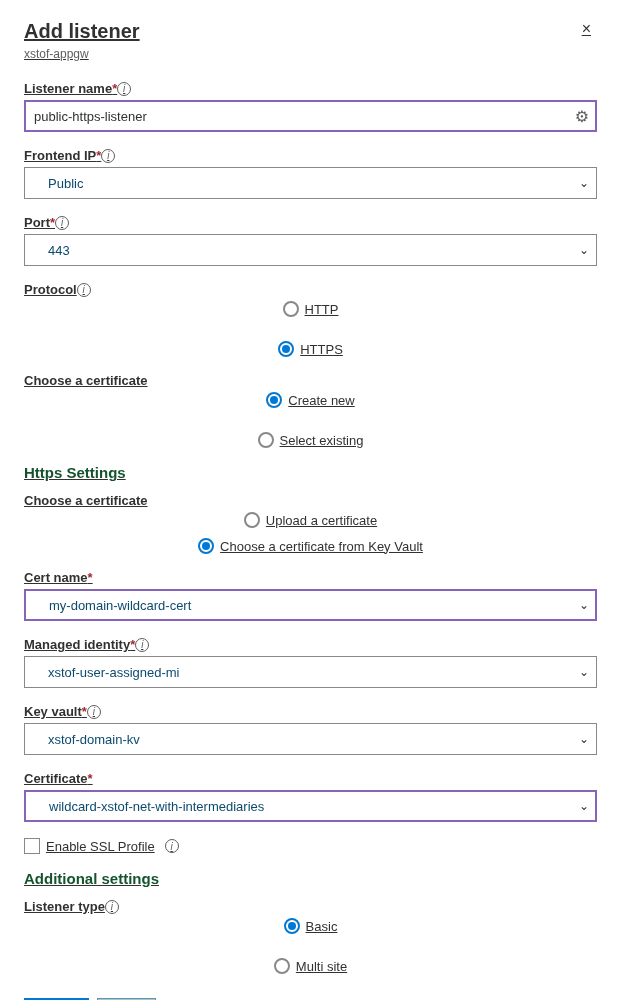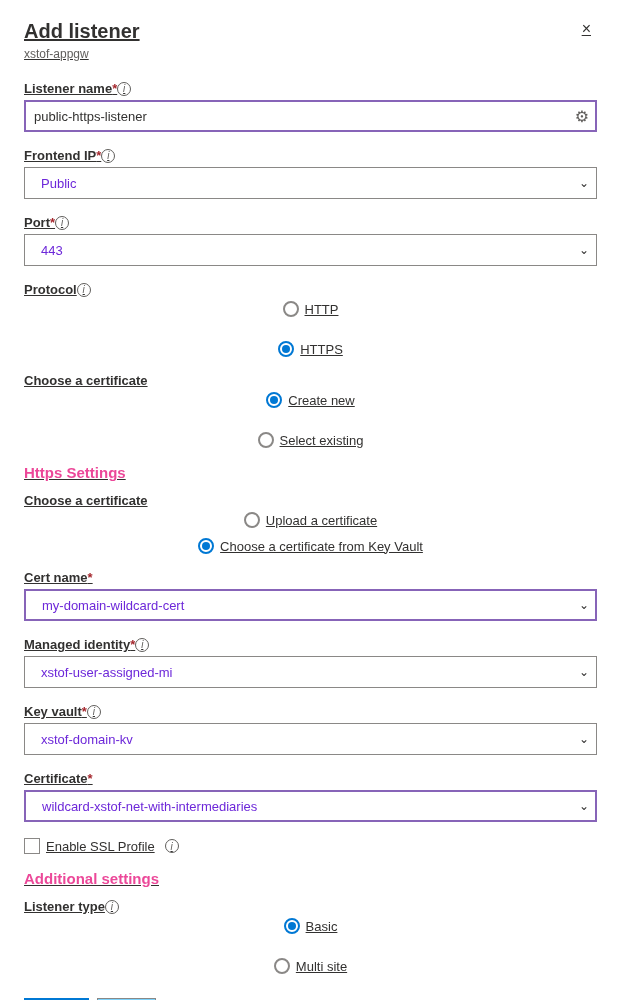--- a/index.html
+++ b/index.html
@@ -87,23 +87,23 @@
       border-width: 2px;
     }
     .select-wrapper {
       position: relative;
       width: 100%;
     }
     .select-input {
       width: 100%;
       height: 32px;
       border: 1px solid #8a8886;
-      padding: 0 32px 0 16px;
-      font-size: 13px;
-      color: #6d28d9;
+      padding: 0 32px 0 23px;
+      font-size: 13px;
+      color: #0c4a6e;
       outline: none;
       background: #fff;
       appearance: none;
       cursor: pointer;
     }
     .select-active {
       border-color: #8764b8;
       border-width: 2px;
     }
     .chevron-icon {
@@ -149,21 +149,21 @@
       border-radius: 50%;
       background: #0078d4;
     }
     .radio-label {
       font-size: 13px;
       color: #323130;
     }
     .section-heading {
       font-size: 15px;
       font-weight: 600;
-      color: #ec4899;
+      color: #14532d;
       margin-bottom: 12px;
       margin-top: 8px;
     }
     .checkbox-item {
       display: flex;
       align-items: center;
       gap: 6px;
       cursor: pointer;
     }
     .checkbox-custom {

